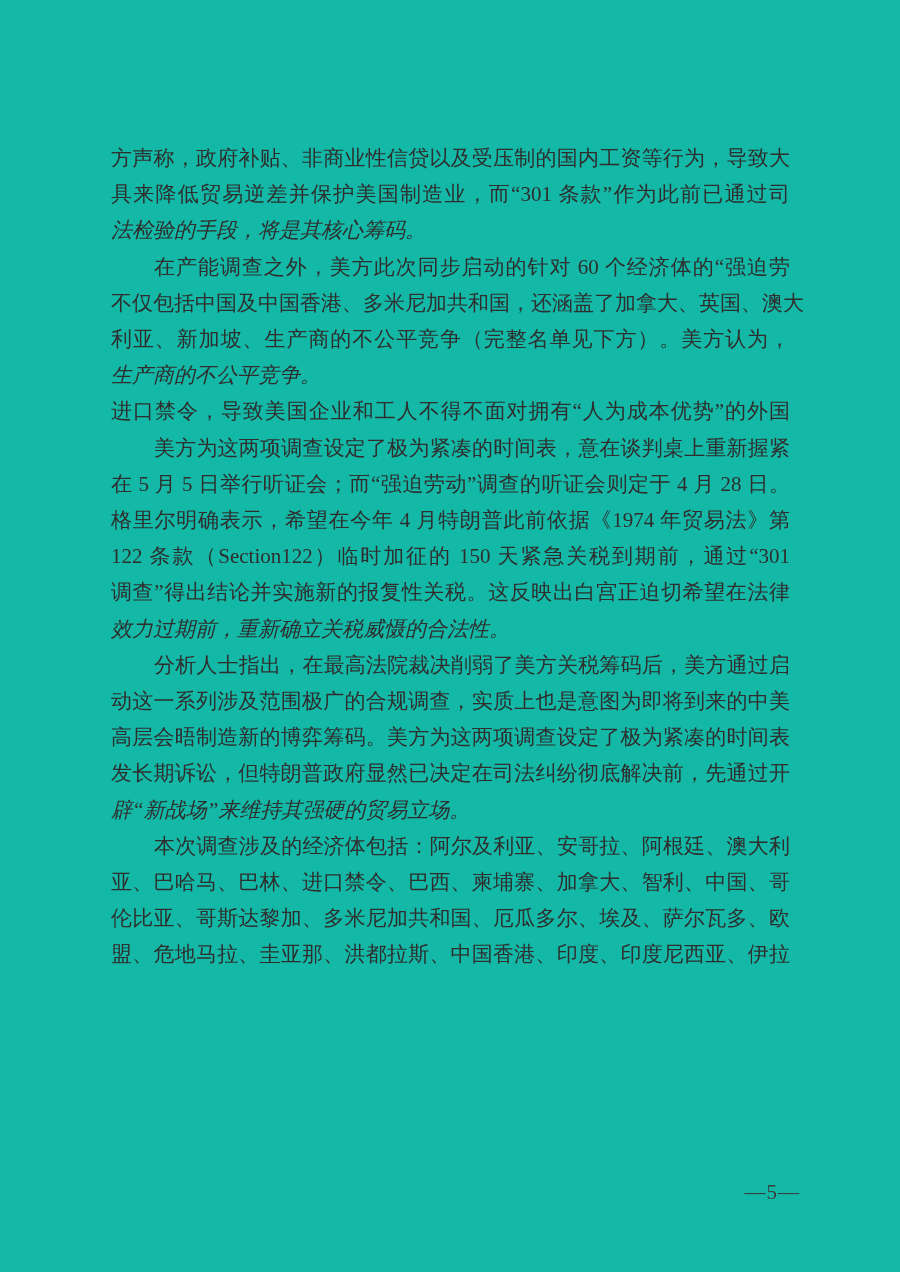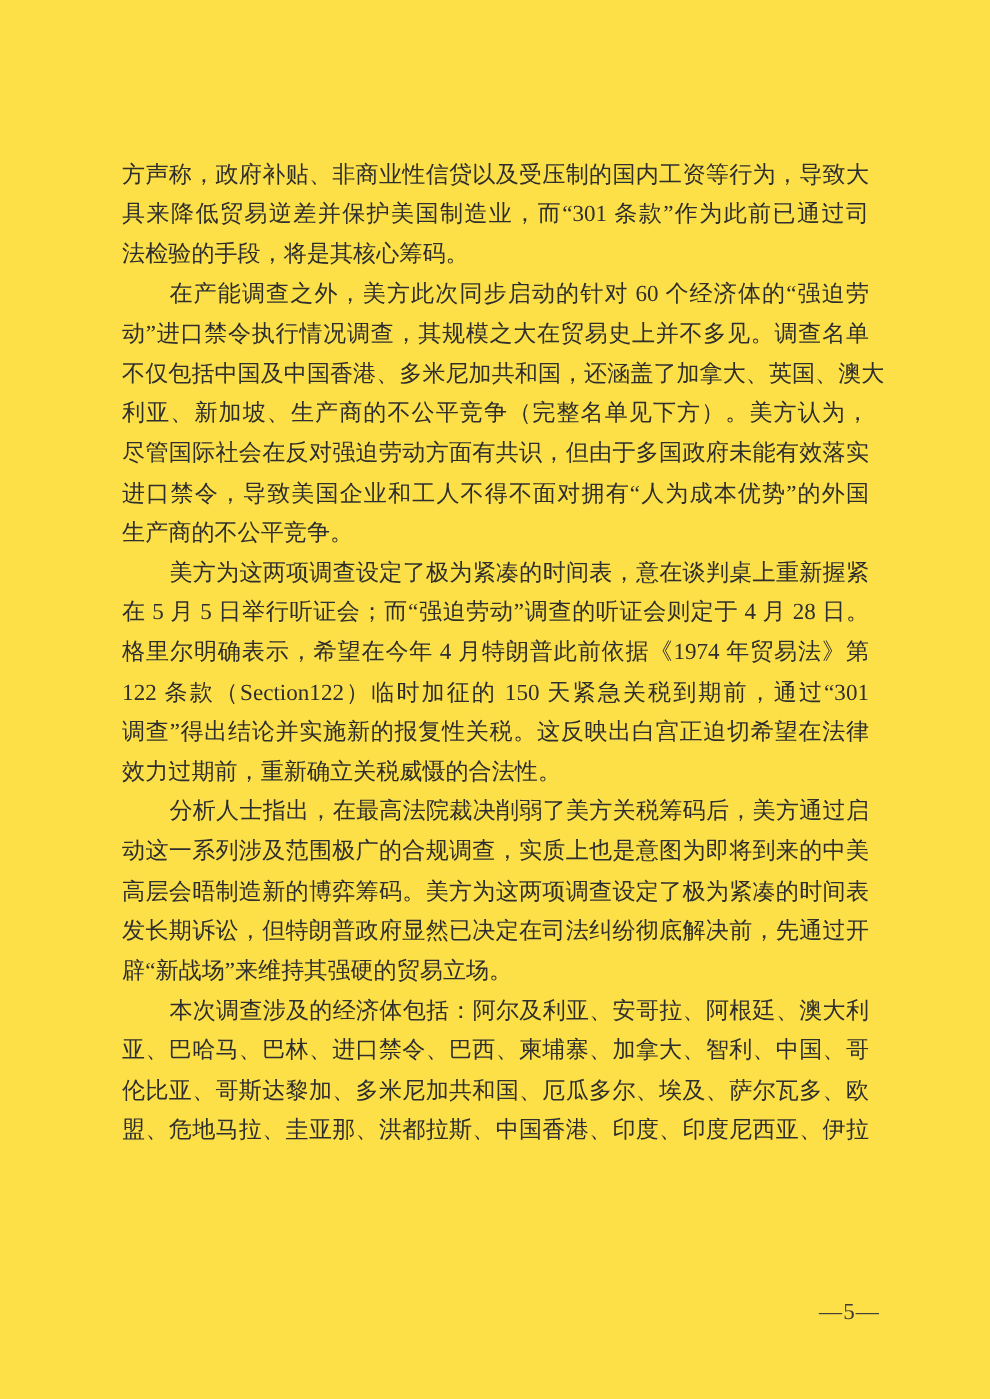--- a/index.html
+++ b/index.html
@@ -12,39 +12,40 @@
     background: #ffffff;
     position: relative;
     overflow: hidden;
     font-family: "Liberation Serif", "DejaVu Serif", serif;
   }
   .page {
     position: absolute;
     left: 0; top: 0;
     width: 900px;
     height: 1272px;
-    background: #fde047;
+    background: #14b8a6;
   }
   .body-text {
     position: absolute;
     left: 111px;
     top: 140px;
     width: 679px;
     color: #2e2e2e;
     font-size: 21px;
     line-height: 36.2px;
   }
   .line {
     text-align: justify;
     text-align-last: justify;
     text-justify: inter-character;
     white-space: nowrap;
   }
   .line.end {
     text-align-last: left;
+    font-style: italic;
   }
   .line.start {
     text-indent: 43px;
   }
   .page-footer {
     position: absolute;
     top: 1180px;
     right: 100px;
     color: #3a3a3a;
     font-size: 21px;
@@ -53,26 +54,24 @@
 </style>
 </head>
 <body>
 
 <div class="page">
   <div class="body-text">
     <div class="line">方声称，政府补贴、非商业性信贷以及受压制的国内工资等行为，导致大</div>
     <div class="line">具来降低贸易逆差并保护美国制造业，而“301 条款”作为此前已通过司</div>
     <div class="line end">法检验的手段，将是其核心筹码。</div>
     <div class="line start">在产能调查之外，美方此次同步启动的针对 60 个经济体的“强迫劳</div>
-    <div class="line">动”进口禁令执行情况调查，其规模之大在贸易史上并不多见。调查名单</div>
     <div class="line">不仅包括中国及中国香港、多米尼加共和国，还涵盖了加拿大、英国、澳大</div>
     <div class="line">利亚、新加坡、生产商的不公平竞争（完整名单见下方）。美方认为，</div>
-    <div class="line">尽管国际社会在反对强迫劳动方面有共识，但由于多国政府未能有效落实</div>
+    <div class="line end">生产商的不公平竞争。</div>
     <div class="line">进口禁令，导致美国企业和工人不得不面对拥有“人为成本优势”的外国</div>
-    <div class="line end">生产商的不公平竞争。</div>
     <div class="line start">美方为这两项调查设定了极为紧凑的时间表，意在谈判桌上重新握紧</div>
     <div class="line">在 5 月 5 日举行听证会；而“强迫劳动”调查的听证会则定于 4 月 28 日。</div>
     <div class="line">格里尔明确表示，希望在今年 4 月特朗普此前依据《1974 年贸易法》第</div>
     <div class="line">122 条款（Section122）临时加征的 150 天紧急关税到期前，通过“301</div>
     <div class="line">调查”得出结论并实施新的报复性关税。这反映出白宫正迫切希望在法律</div>
     <div class="line end">效力过期前，重新确立关税威慑的合法性。</div>
     <div class="line start">分析人士指出，在最高法院裁决削弱了美方关税筹码后，美方通过启</div>
     <div class="line">动这一系列涉及范围极广的合规调查，实质上也是意图为即将到来的中美</div>
     <div class="line">高层会晤制造新的博弈筹码。美方为这两项调查设定了极为紧凑的时间表</div>
     <div class="line">发长期诉讼，但特朗普政府显然已决定在司法纠纷彻底解决前，先通过开</div>

